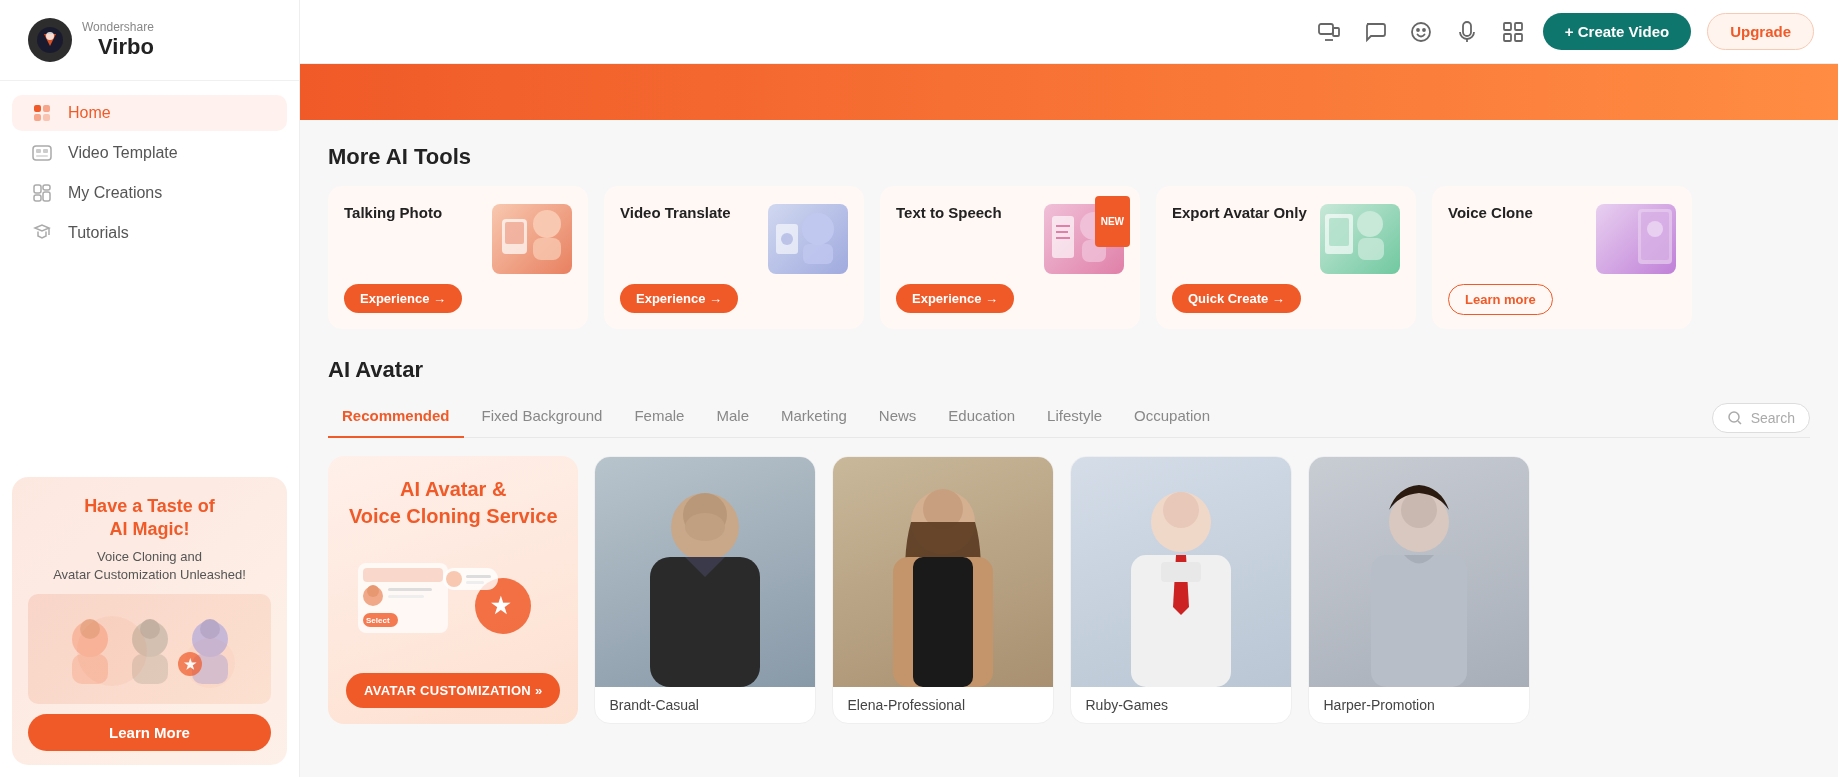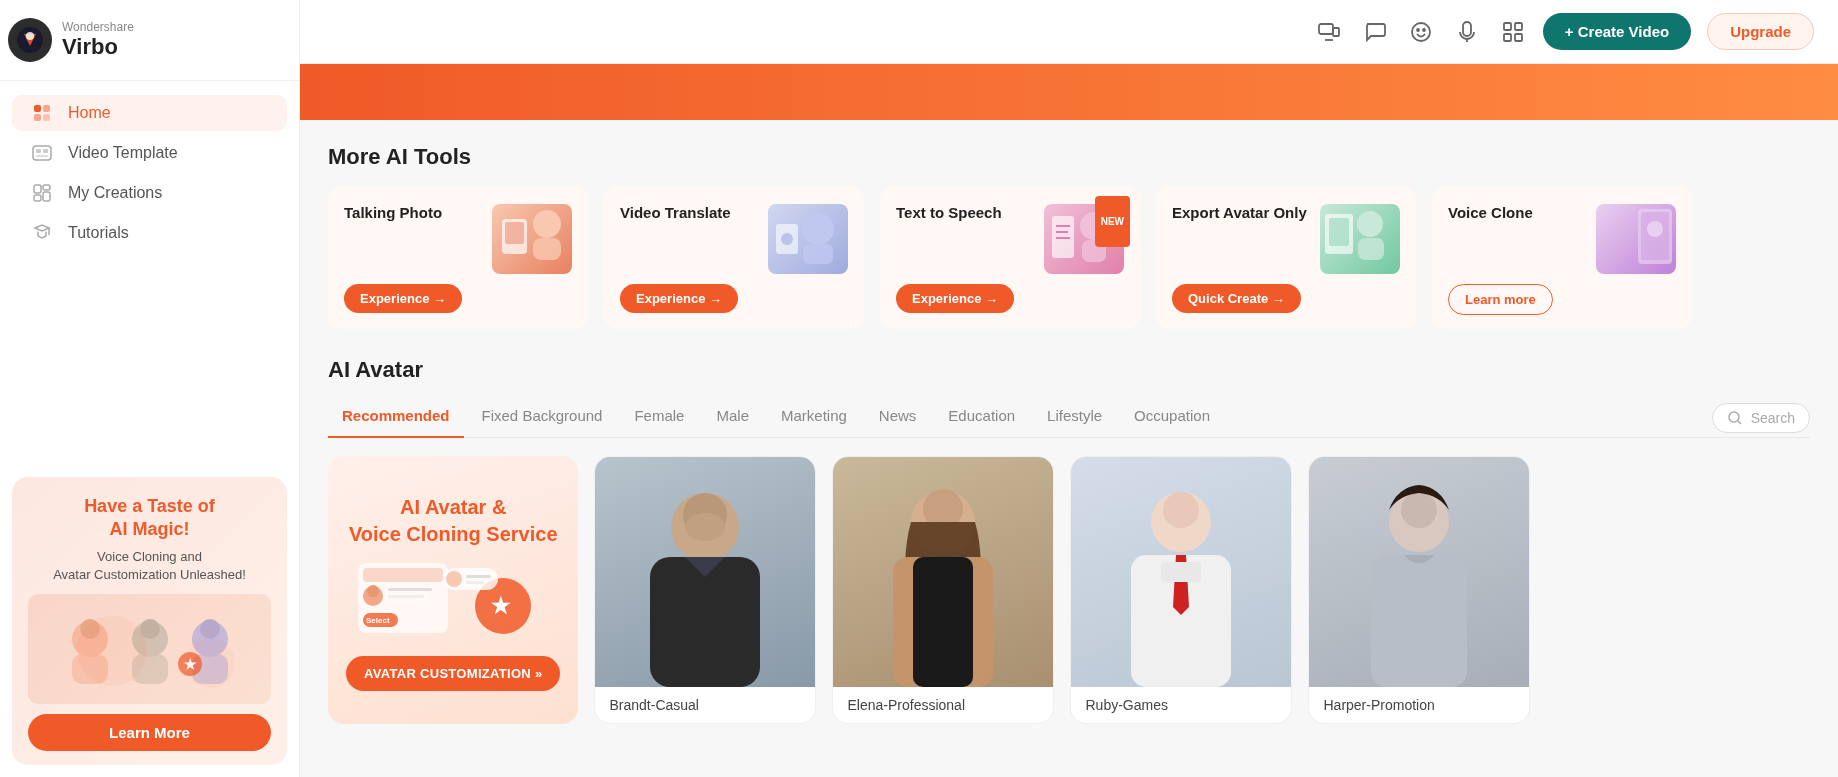--- a/index.html
+++ b/index.html
@@ -13,22 +13,23 @@
       display: flex;
       flex-direction: column;
       padding: 0;
       border-right: 1px solid #eee;
       height: 777px;
     }
     .sidebar-logo {
       display: flex;
       align-items: center;
       gap: 10px;
-      padding: 18px 8px;
+      padding: 18px 28px;
       border-bottom: 1px solid #f0f0f0;
+      text-align: right;
     }
     .logo-icon {
       width: 44px; height: 44px;
       background: #2d2d2d;
       border-radius: 50%;
       display: flex; align-items: center; justify-content: center;
       overflow: hidden;
     }
     .logo-icon svg { width: 28px; height: 28px; }
     .logo-text { display: flex; flex-direction: column; }
@@ -237,21 +238,21 @@
 
     
     .avatar-grid { display: flex; gap: 16px; overflow-x: auto; padding-bottom: 16px; }
     .avatar-promo-card {
       min-width: 240px; max-width: 260px;
       background: linear-gradient(160deg, #fff0ea, #fde0d0);
       border-radius: 16px;
       padding: 20px 18px 16px;
       display: flex; flex-direction: column;
       align-items: center;
-      justify-content: center;
+      justify-content: space-between;
       text-align: center;
       flex-shrink: 0;
       position: relative;
       overflow: hidden;
       min-height: 240px;
     }
     .avatar-promo-title { font-size: 20px; font-weight: 800; color: #222; line-height: 1.35; margin-bottom: 8px; }
     .avatar-promo-title span { color: #f05a28; }
     .avatar-promo-visual {
       width: 100%; height: 100px;

